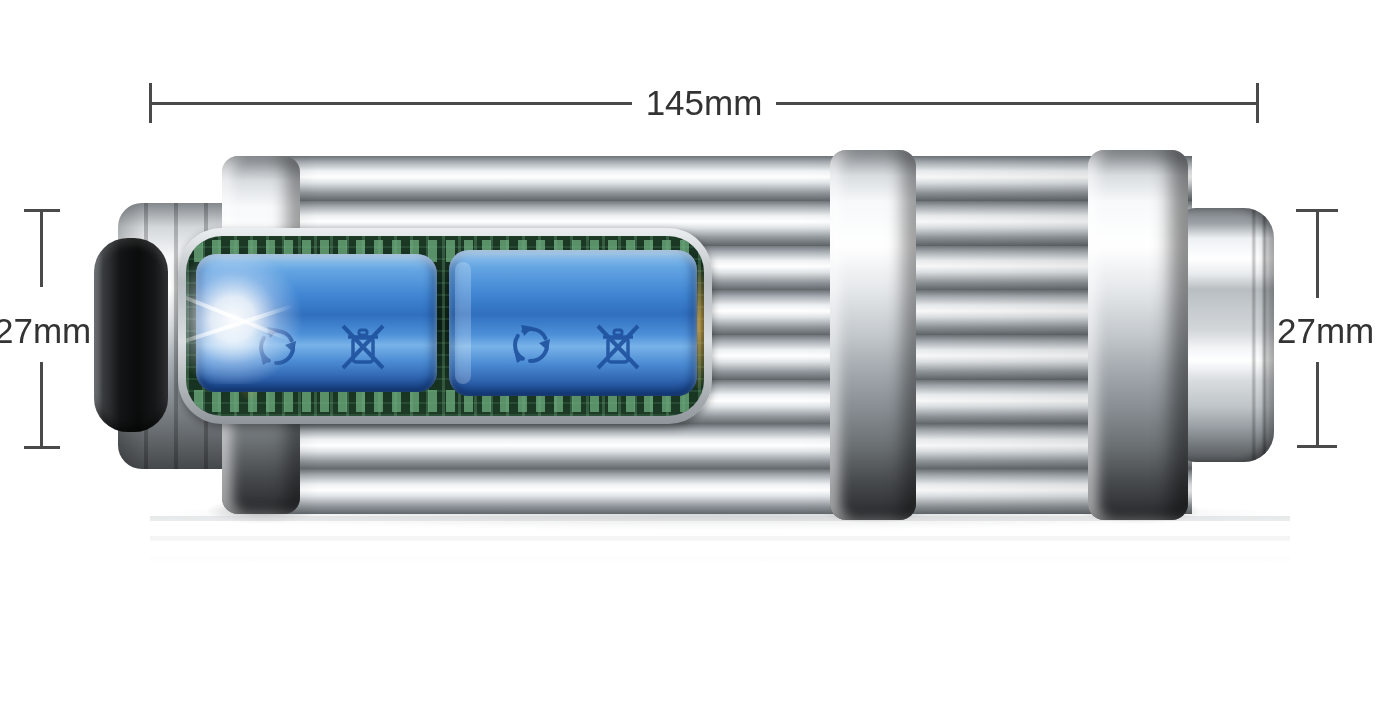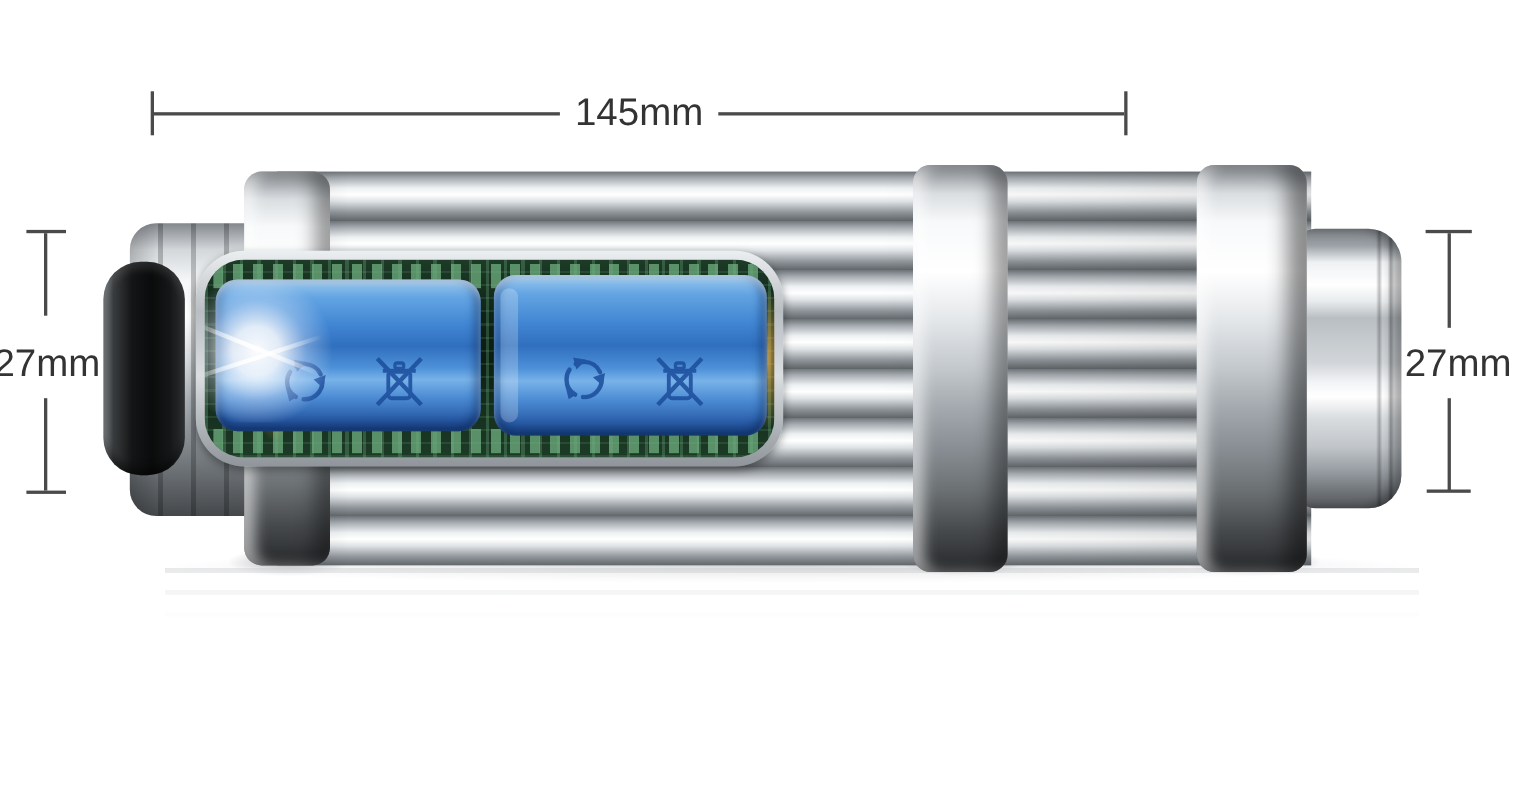--- a/index.html
+++ b/index.html
@@ -7,21 +7,21 @@
   .stage {
     position:relative; width:1378px; height:718px;
     background:#ffffff; overflow:hidden;
     font-family:"Liberation Sans", sans-serif;
   }
   .abs { position:absolute; }
 
   
   .dim-label { color:#333333; font-size:35px; line-height:40px; white-space:nowrap; }
   .dim-line  { background:#4a4a4a; }
-  .dim-h-wrap { left:137px; top:82px; width:888px; height:42px; display:flex; align-items:center; }
+  .dim-h-wrap { left:149px; top:82px; width:1110px; height:42px; display:flex; align-items:center; }
   .dim-h-wrap .tick { width:3px; height:40px; background:#4a4a4a; flex:0 0 auto; }
   .dim-h-wrap .hline { flex:1 1 auto; height:3px; background:#4a4a4a; }
   .dim-h-wrap .dim-label { padding:0 14px; }
 
   
   .shadow-main { left:160px; top:500px; width:1120px; height:30px;
     background:radial-gradient(ellipse at 50% 50%, rgba(110,115,120,.28) 0%, rgba(110,115,120,0) 72%); z-index:1; }
   .foot-shadow { height:26px; top:498px;
     background:radial-gradient(ellipse at 50% 50%, rgba(60,62,64,.35) 0%, rgba(60,62,64,0) 70%); z-index:1; }
   .reflection { left:150px; top:516px; width:1140px; height:58px; z-index:1;

